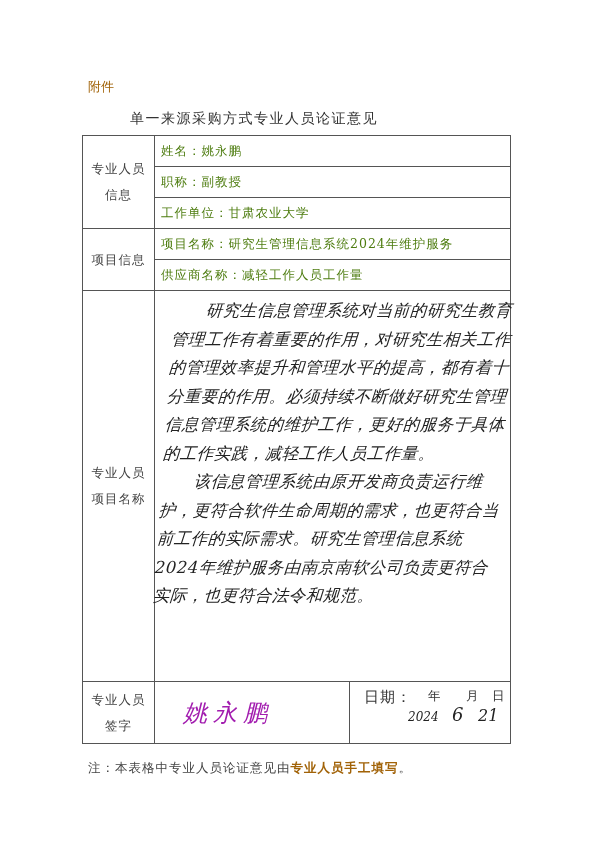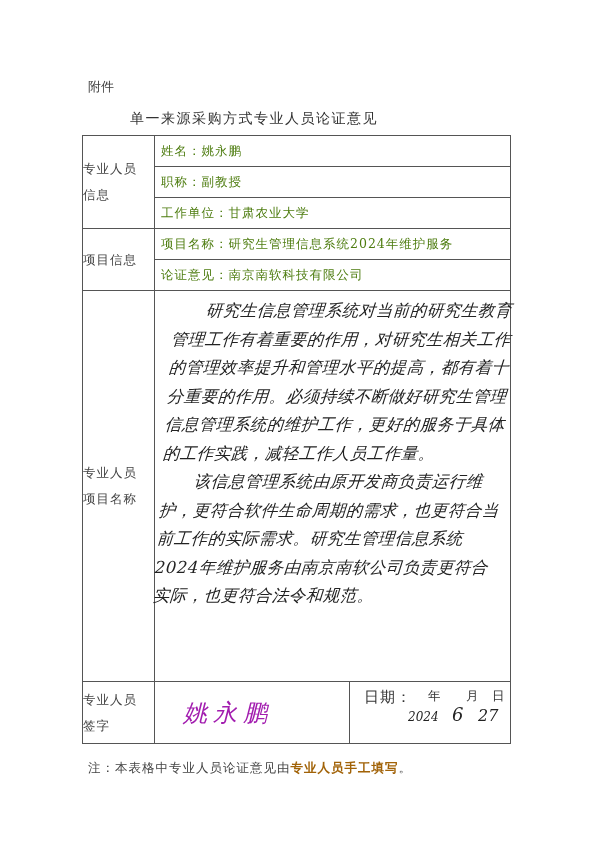--- a/index.html
+++ b/index.html
@@ -1,27 +1,27 @@
 <!DOCTYPE html>
 <html><head>
   <meta charset="utf-8">
   <style>
     html, body { margin: 0; padding: 0; }
     body {
       width: 600px; height: 856px; background: #ffffff; position: relative; overflow: hidden;
       font-family: "DejaVu Serif", "Liberation Serif", serif; color: #333;
     }
-    .attach { position: absolute; left: 88px; top: 78px; font-size: 13px; color: #404040; }
+    .attach { position: absolute; left: 88px; top: 78px; font-size: 13px; color: #a16207; }
     .title { position: absolute; left: 0; width: 508px; top: 110px; text-align: center; font-size: 14px; letter-spacing: 1.5px; color: #333; }
     table.form {
       position: absolute; left: 82px; top: 135px; width: 429px;
       border-collapse: collapse; font-size: 12.5px;
     }
     table.form td { border: 1.2px solid #555; padding: 0; vertical-align: middle; }
-    td.label { width: 71px; color: #444; line-height: 26px; letter-spacing: 1px; }
+    td.label { width: 71px; text-align: center; color: #444; line-height: 26px; letter-spacing: 1px; }
     td.value { padding-left: 6px !important; color: #4d7c0f; letter-spacing: 1px; }
     .row-h { height: 31px; }
     .opinion { height: 390px; vertical-align: top !important; }
     .hand {
       font-family: "DejaVu Serif", serif; font-style: italic; font-size: 16.5px; line-height: 28.5px;
       color: #222; padding: 6px 6px 0 8px; letter-spacing: 0.5px; transform: skewX(-4deg);
     }
     .hand p { margin: 0; text-indent: 2em; }
     .sig-row { height: 62px; }
     .sig { font-family: "DejaVu Serif", serif; font-style: italic; font-size: 24px; color: #a21caf; padding-left: 28px !important; letter-spacing: 6px; }
@@ -51,21 +51,21 @@
     <td class="value" colspan="2">职称：副教授</td>
   </tr>
   <tr class="row-h">
     <td class="value" colspan="2">工作单位：甘肃农业大学</td>
   </tr>
   <tr class="row-h">
     <td class="label" rowspan="2">项目信息</td>
     <td class="value" colspan="2">项目名称：研究生管理信息系统2024年维护服务</td>
   </tr>
   <tr class="row-h">
-    <td class="value" colspan="2">论证意见：南京南软科技有限公司</td>
+    <td class="value" colspan="2">供应商名称：减轻工作人员工作量</td>
   </tr>
   <tr>
     <td class="label">
       <div>专业人员</div>
       <div>项目名称</div>
     </td>
     <td class="opinion" colspan="2">
       <div class="hand">
         <p>研究生信息管理系统对当前的研究生教育管理工作有着重要的作用，对研究生相关工作的管理效率提升和管理水平的提高，都有着十分重要的作用。必须持续不断做好研究生管理信息管理系统的维护工作，更好的服务于具体的工作实践，减轻工作人员工作量。</p>
         <p>该信息管理系统由原开发商负责运行维护，更符合软件生命周期的需求，也更符合当前工作的实际需求。研究生管理信息系统2024年维护服务由南京南软公司负责更符合实际，也更符合法令和规范。</p>
@@ -78,21 +78,21 @@
       <div>签字</div>
     </td>
     <td class="sig">姚永鹏</td>
     <td class="date-cell">
       <span class="date-label">日期：</span>
       <span class="date-unit" style="left:78px;">年</span>
       <span class="date-unit" style="left:116px;">月</span>
       <span class="date-unit" style="left:142px;">日</span>
       <span class="date-hand" style="left:58px; top:28px; font-size:12px;">2024</span>
       <span class="date-hand" style="left:102px; top:22px; font-size:18px;">6</span>
-      <span class="date-hand" style="left:128px; top:24px; font-size:16px;">27</span>
+      <span class="date-hand" style="left:128px; top:24px; font-size:16px;">21</span>
     </td>
   </tr>
 </tbody>
   </table>
 
 <div class="note">
   <span>注：本表格中专业人员论证意见由</span><b>专业人员手工填写</b><span>。</span>
 </div>
 
 </body></html>

